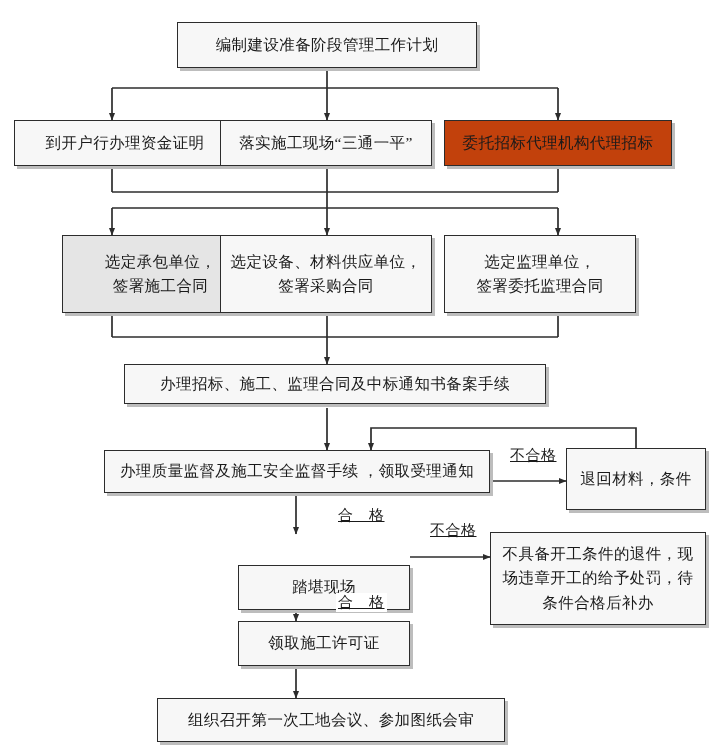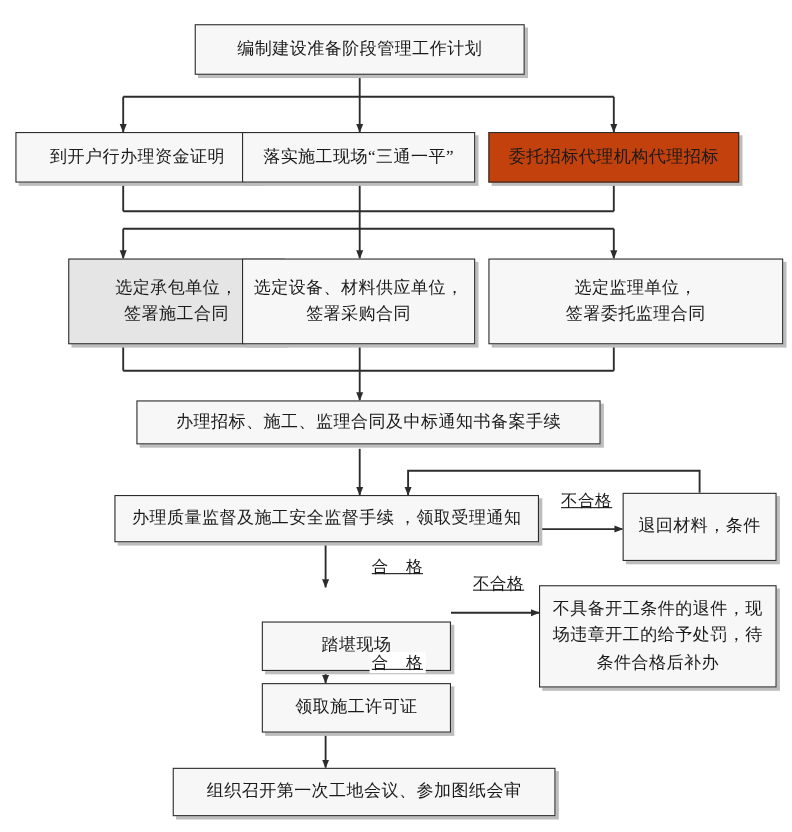--- a/index.html
+++ b/index.html
@@ -107,21 +107,21 @@
     </g>
   </svg>
 
   <div id="node-layer">
       <div class="node" style="left: 177px; top: 22px; width: 300px; height: 46px; background: rgb(247, 247, 247); border-color: rgb(44, 44, 44); box-shadow: rgb(189, 189, 189) 3px 3px 0px 0px; color: rgb(26, 26, 26);"><span class="ln">编制建设准备阶段管理工作计划</span></div>
       <div class="node" style="left: 14px; top: 120px; width: 222px; height: 46px; background: rgb(247, 247, 247); border-color: rgb(44, 44, 44); box-shadow: rgb(189, 189, 189) 3px 3px 0px 0px; color: rgb(26, 26, 26);"><span class="ln">到开户行办理资金证明</span></div>
       <div class="node" style="left: 220px; top: 120px; width: 212px; height: 46px; background: rgb(247, 247, 247); border-color: rgb(44, 44, 44); box-shadow: rgb(189, 189, 189) 3px 3px 0px 0px; color: rgb(26, 26, 26);"><span class="ln">落实施工现场“三通一平”</span></div>
       <div class="node" style="left: 444px; top: 120px; width: 228px; height: 46px; background: #c2410c; border-color: rgb(44, 44, 44); box-shadow: rgb(189, 189, 189) 3px 3px 0px 0px; color: rgb(26, 26, 26);"><span class="ln">委托招标代理机构代理招标</span></div>
       <div class="node" style="left: 14px; top: 235px; width: 197px; height: 78px; background: #e5e5e5; border-color: rgb(44, 44, 44); box-shadow: rgb(189, 189, 189) 3px 3px 0px 0px; color: rgb(26, 26, 26); margin-left: 48px;"><span class="ln">选定承包单位，</span><span class="ln">签署施工合同</span></div>
       <div class="node" style="left: 220px; top: 235px; width: 212px; height: 78px; background: rgb(247, 247, 247); border-color: rgb(44, 44, 44); box-shadow: rgb(189, 189, 189) 3px 3px 0px 0px; color: rgb(26, 26, 26);"><span class="ln">选定设备、材料供应单位，</span><span class="ln">签署采购合同</span></div>
-      <div class="node" style="left: 444px; top: 235px; width: 268px; height: 78px; background: rgb(247, 247, 247); border-color: rgb(44, 44, 44); box-shadow: rgb(189, 189, 189) 3px 3px 0px 0px; color: rgb(26, 26, 26);"><span class="ln">选定监理单位，</span><span class="ln">签署委托监理合同</span></div>
+      <div class="node" style="left: 444px; top: 235px; width: 192px; height: 78px; background: rgb(247, 247, 247); border-color: rgb(44, 44, 44); box-shadow: rgb(189, 189, 189) 3px 3px 0px 0px; color: rgb(26, 26, 26);"><span class="ln">选定监理单位，</span><span class="ln">签署委托监理合同</span></div>
       <div class="node" style="left: 124px; top: 364px; width: 422px; height: 40px; background: rgb(247, 247, 247); border-color: rgb(44, 44, 44); box-shadow: rgb(189, 189, 189) 3px 3px 0px 0px; color: rgb(26, 26, 26);"><span class="ln">办理招标、施工、监理合同及中标通知书备案手续</span></div>
       <div class="node" style="left: 104px; top: 450px; width: 386px; height: 43px; background: rgb(247, 247, 247); border-color: rgb(44, 44, 44); box-shadow: rgb(189, 189, 189) 3px 3px 0px 0px; color: rgb(26, 26, 26);"><span class="ln">办理质量监督及施工安全监督手续 ，领取受理通知</span></div>
       <div class="node" style="left: 566px; top: 448px; width: 140px; height: 62px; background: rgb(247, 247, 247); border-color: rgb(44, 44, 44); box-shadow: rgb(189, 189, 189) 3px 3px 0px 0px; color: rgb(26, 26, 26);"><span class="ln">退回材料，条件</span></div>
       <div class="node" style="left: 238px; top: 534px; width: 172px; height: 45px; background: rgb(247, 247, 247); border-color: rgb(44, 44, 44); box-shadow: rgb(189, 189, 189) 3px 3px 0px 0px; color: rgb(26, 26, 26); margin-top: 31px;"><span class="ln">踏堪现场</span></div>
       <div class="node" style="left: 490px; top: 532px; width: 216px; height: 93px; background: rgb(247, 247, 247); border-color: rgb(44, 44, 44); box-shadow: rgb(189, 189, 189) 3px 3px 0px 0px; color: rgb(26, 26, 26);"><span class="ln">不具备开工条件的退件，现</span><span class="ln">场违章开工的给予处罚，待</span><span class="ln">条件合格后补办</span></div>
       <div class="node" style="left: 238px; top: 621px; width: 172px; height: 45px; background: rgb(247, 247, 247); border-color: rgb(44, 44, 44); box-shadow: rgb(189, 189, 189) 3px 3px 0px 0px; color: rgb(26, 26, 26);"><span class="ln">领取施工许可证</span></div>
       <div class="node" style="left: 157px; top: 698px; width: 348px; height: 44px; background: rgb(247, 247, 247); border-color: rgb(44, 44, 44); box-shadow: rgb(189, 189, 189) 3px 3px 0px 0px; color: rgb(26, 26, 26);"><span class="ln">组织召开第一次工地会议、参加图纸会审</span></div>
     </div>
   <div id="label-layer">
       <div class="edge-label" style="left: 508px; top: 446px; color: rgb(26, 26, 26);">不合格</div>

